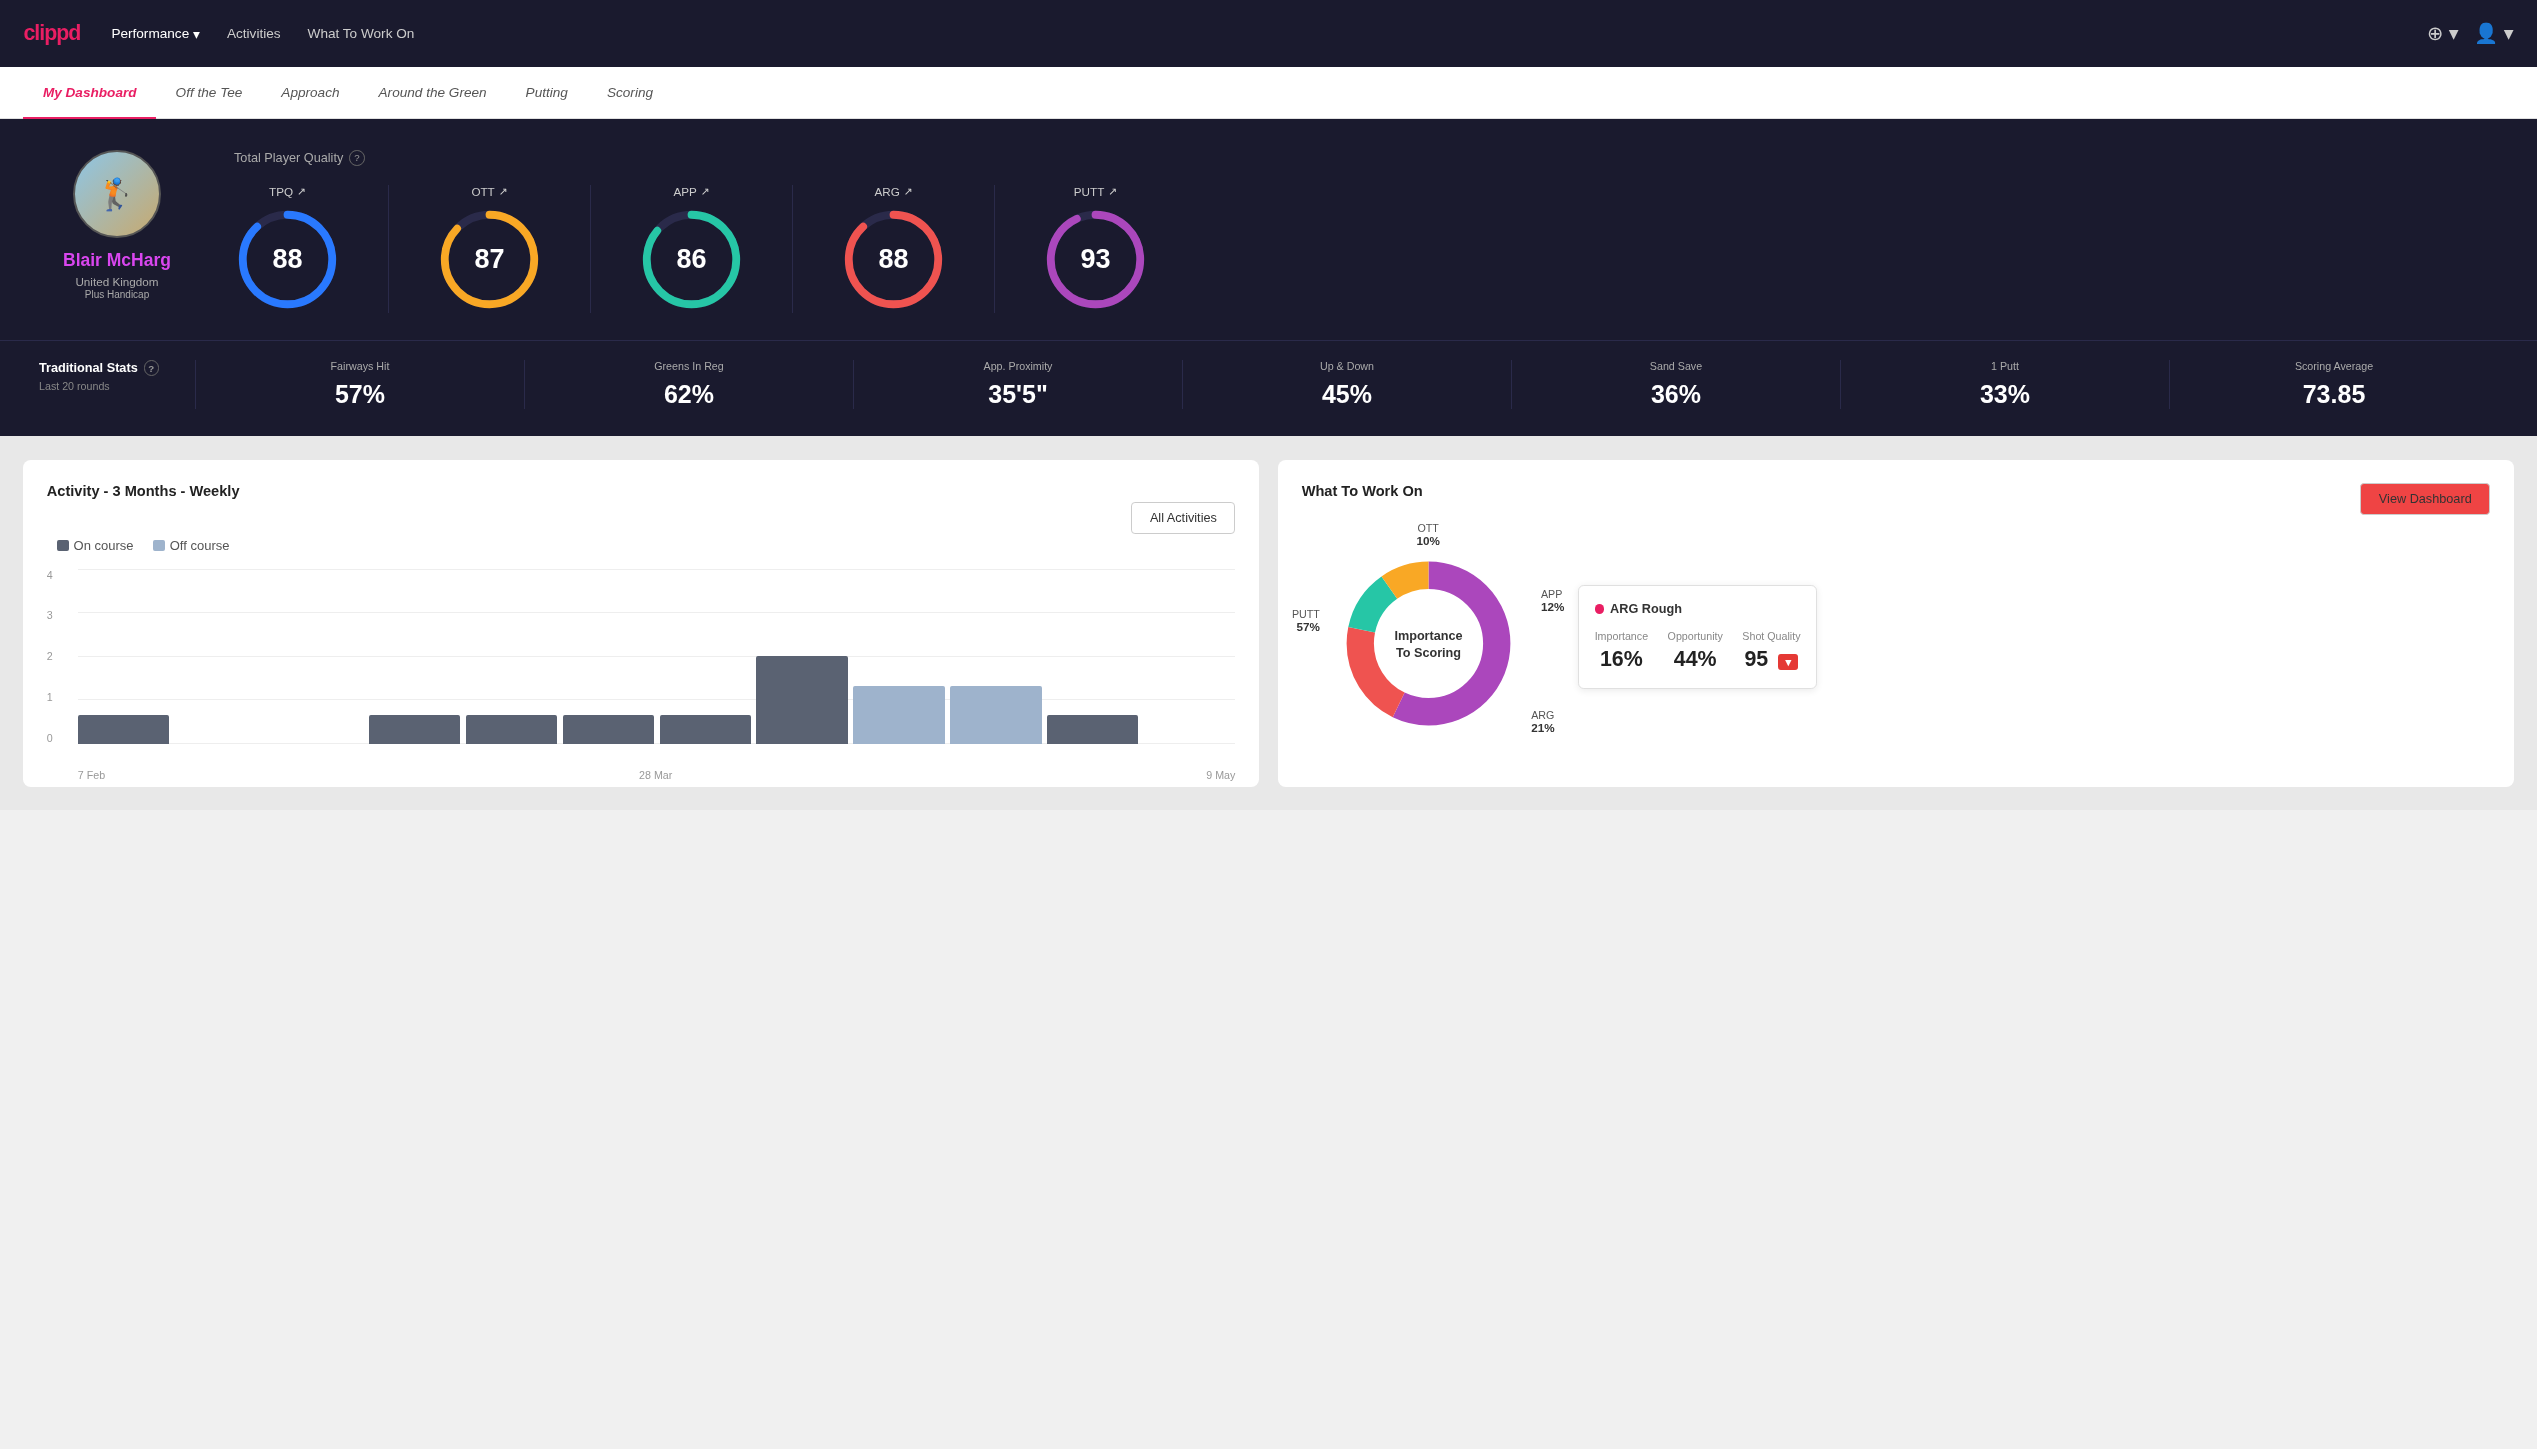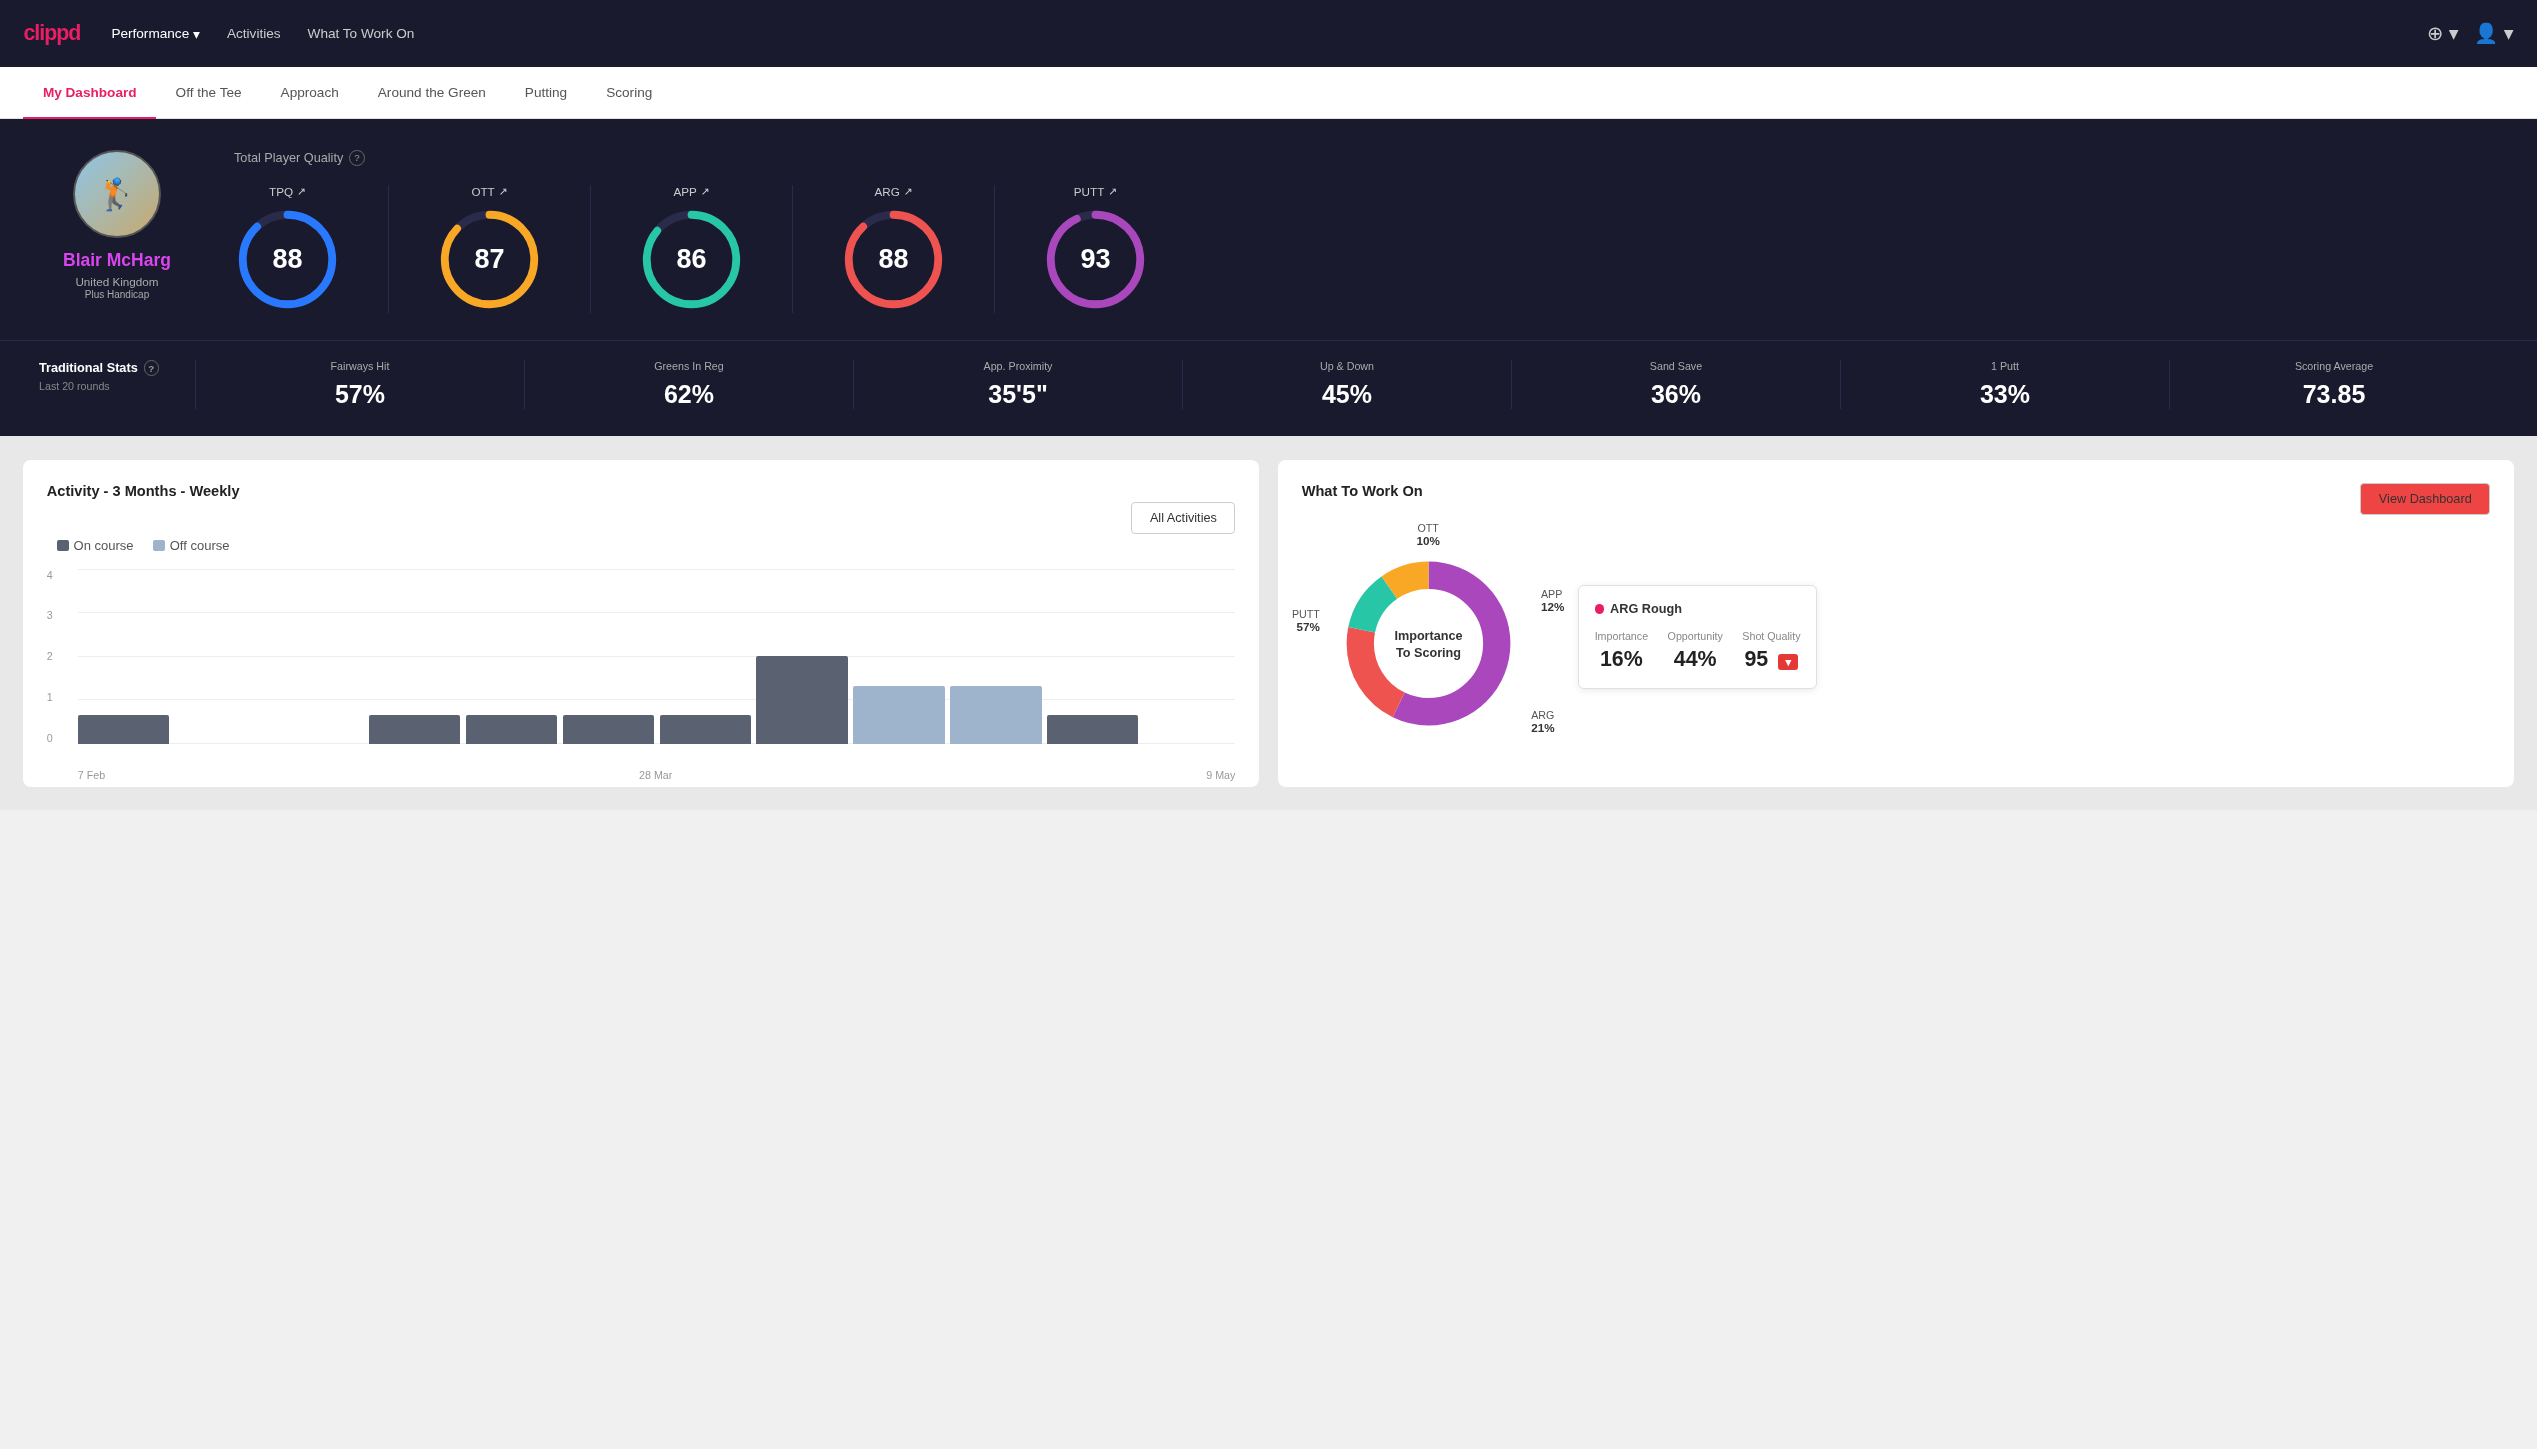--- a/index.html
+++ b/index.html
@@ -29,20 +29,21 @@
       padding: 0 23.4px;
       border-bottom: 1px solid #e0e0e0;
     }
     .tab {
       color: #555;
       font-size: 13.6px;
       padding: 17.5px 19.5px;
       cursor: pointer;
       border-bottom: 2.9px solid transparent;
       margin-bottom: -1px;
+      font-style: italic;
     }
     .tab.active {
       color: #e91e63;
       border-bottom: 2.9px solid #e91e63;
       font-weight: 600;
     }
 
     
     .hero {
       background: #1a1a2e;

